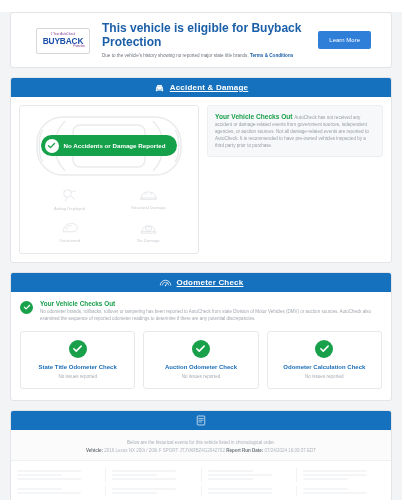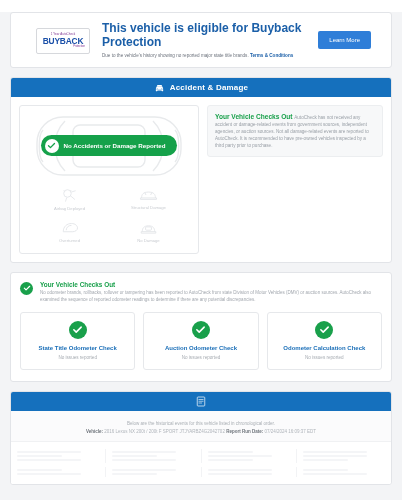--- a/index.html
+++ b/index.html
@@ -119,20 +119,21 @@
     background: #1570bd;
     color: #ffffff;
     height: 19px;
     display: flex;
     align-items: center;
     justify-content: center;
     gap: 5px;
     font-size: 8px;
     font-weight: bold;
     letter-spacing: .2px;
+    text-decoration: underline;
   }
   .section-header svg { display: block; }
 
   
   .accident-body {
     display: flex;
     padding: 8px;
     gap: 8px;
     align-items: flex-start;
   }
@@ -422,20 +423,29 @@
       </div>
 
       <div class="checks-note">
         <span class="hd">Your Vehicle Checks Out</span>
         <span class="bd">AutoCheck has not received any accident or damage-related events from government sources, independent agencies, or auction sources. Not all damage-related events are reported to AutoCheck. It is recommended to have pre-owned vehicles inspected by a third party prior to purchase.</span>
       </div>
     </div>
   </div>
 
   <div class="section">
+    <div class="section-header">
+      <svg width="13" height="11" viewBox="0 0 26 18">
+        <path d="M2.5 15 A10.5 10.5 0 0 1 23.5 15" fill="none" stroke="#ffffff" stroke-width="1.6"></path>
+        <path d="M6.5 15 A6.5 6.5 0 0 1 19.5 15" fill="none" stroke="#ffffff" stroke-width="1.2"></path>
+        <path d="M13 15 L17 9.5" stroke="#ffffff" stroke-width="1.5" stroke-linecap="round"></path>
+        <circle cx="13" cy="15" r="1.4" fill="#ffffff"></circle>
+      </svg>
+      <span>Odometer Check</span>
+    </div>
 
     <div class="odo-top">
       <span class="green-check">
         <svg width="8" height="8" viewBox="0 0 24 24">
             <path d="M4 12.5l5.2 5.2L20 6.8" fill="none" stroke="#ffffff" stroke-width="3.6" stroke-linecap="round" stroke-linejoin="round"></path>
           </svg>
       </span>
       <div class="odo-text">
         <div class="hd">Your Vehicle Checks Out</div>
         <div class="bd">No odometer brands, rollbacks, rollover or tampering has been reported to AutoCheck from state Division of Motor Vehicles (DMV) or auction sources. AutoCheck also examined the sequence of reported odometer readings to determine if there are any potential discrepancies.</div>

